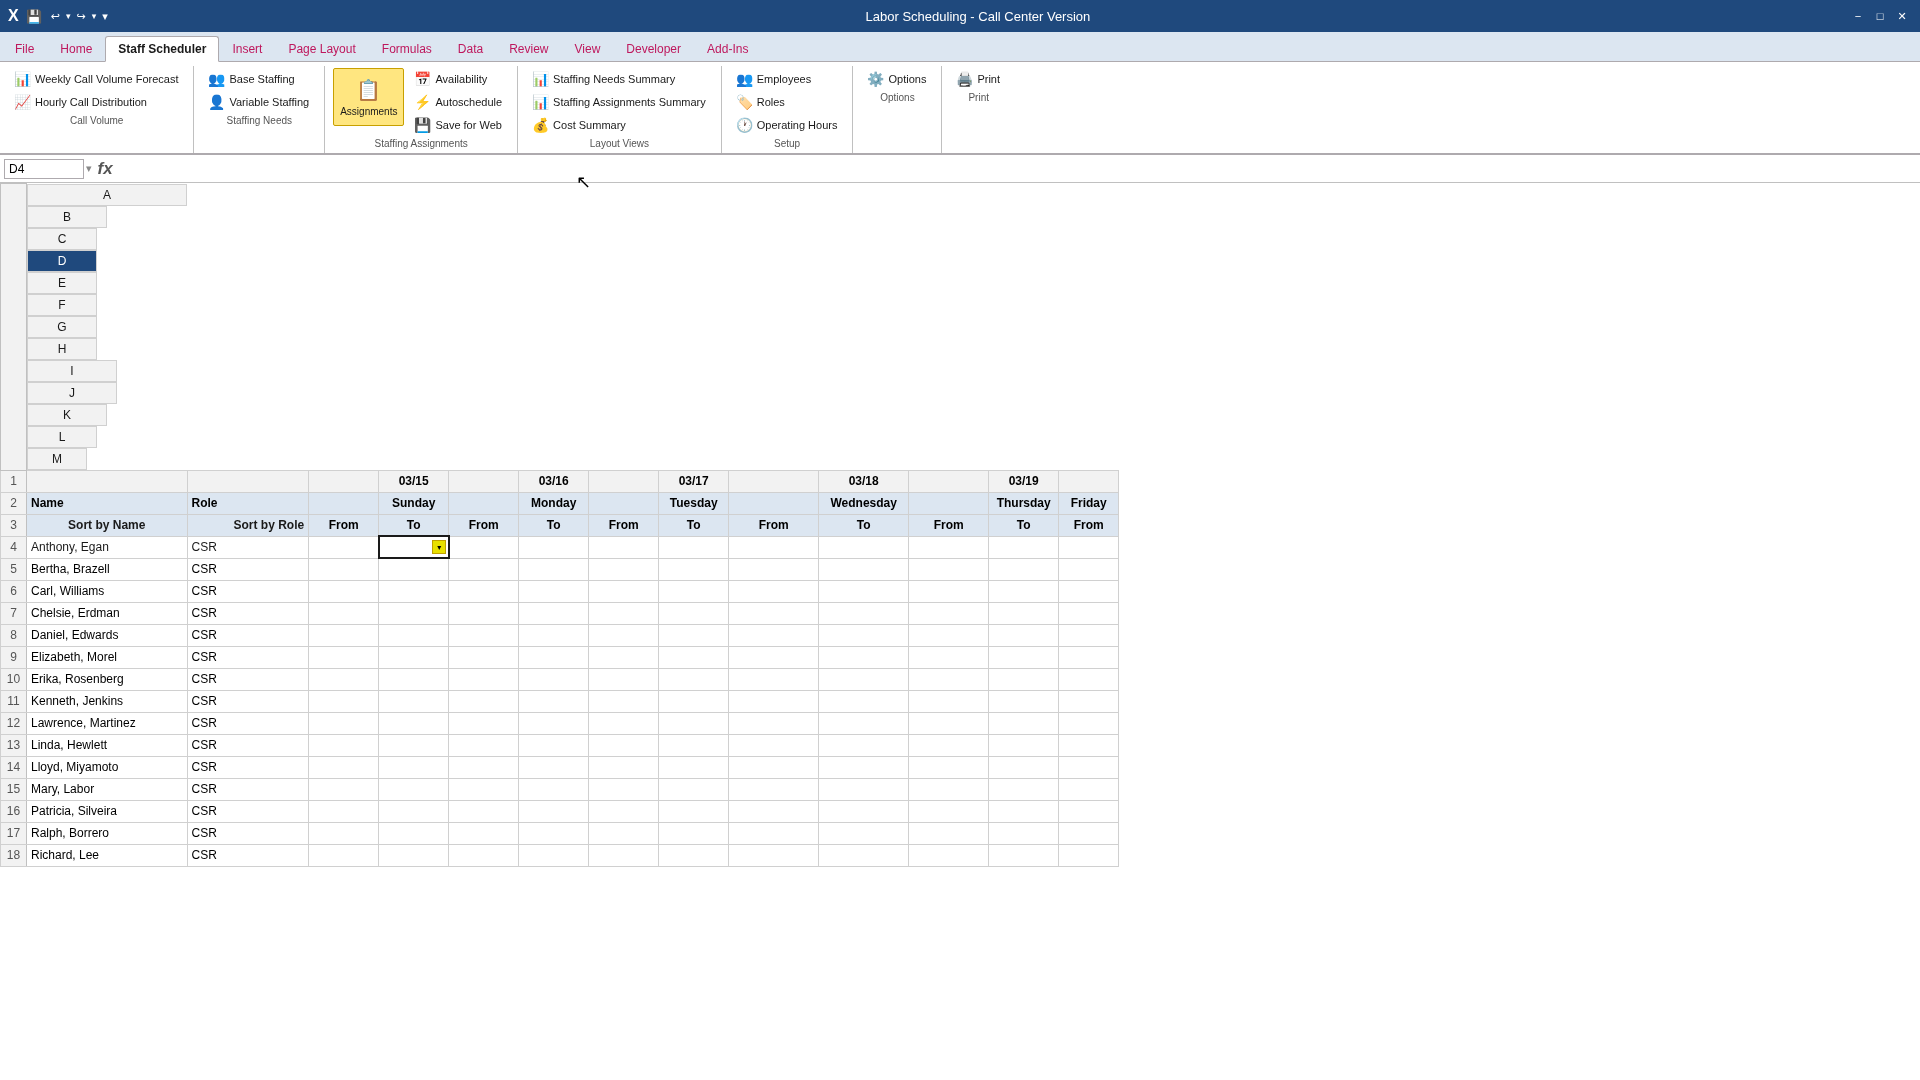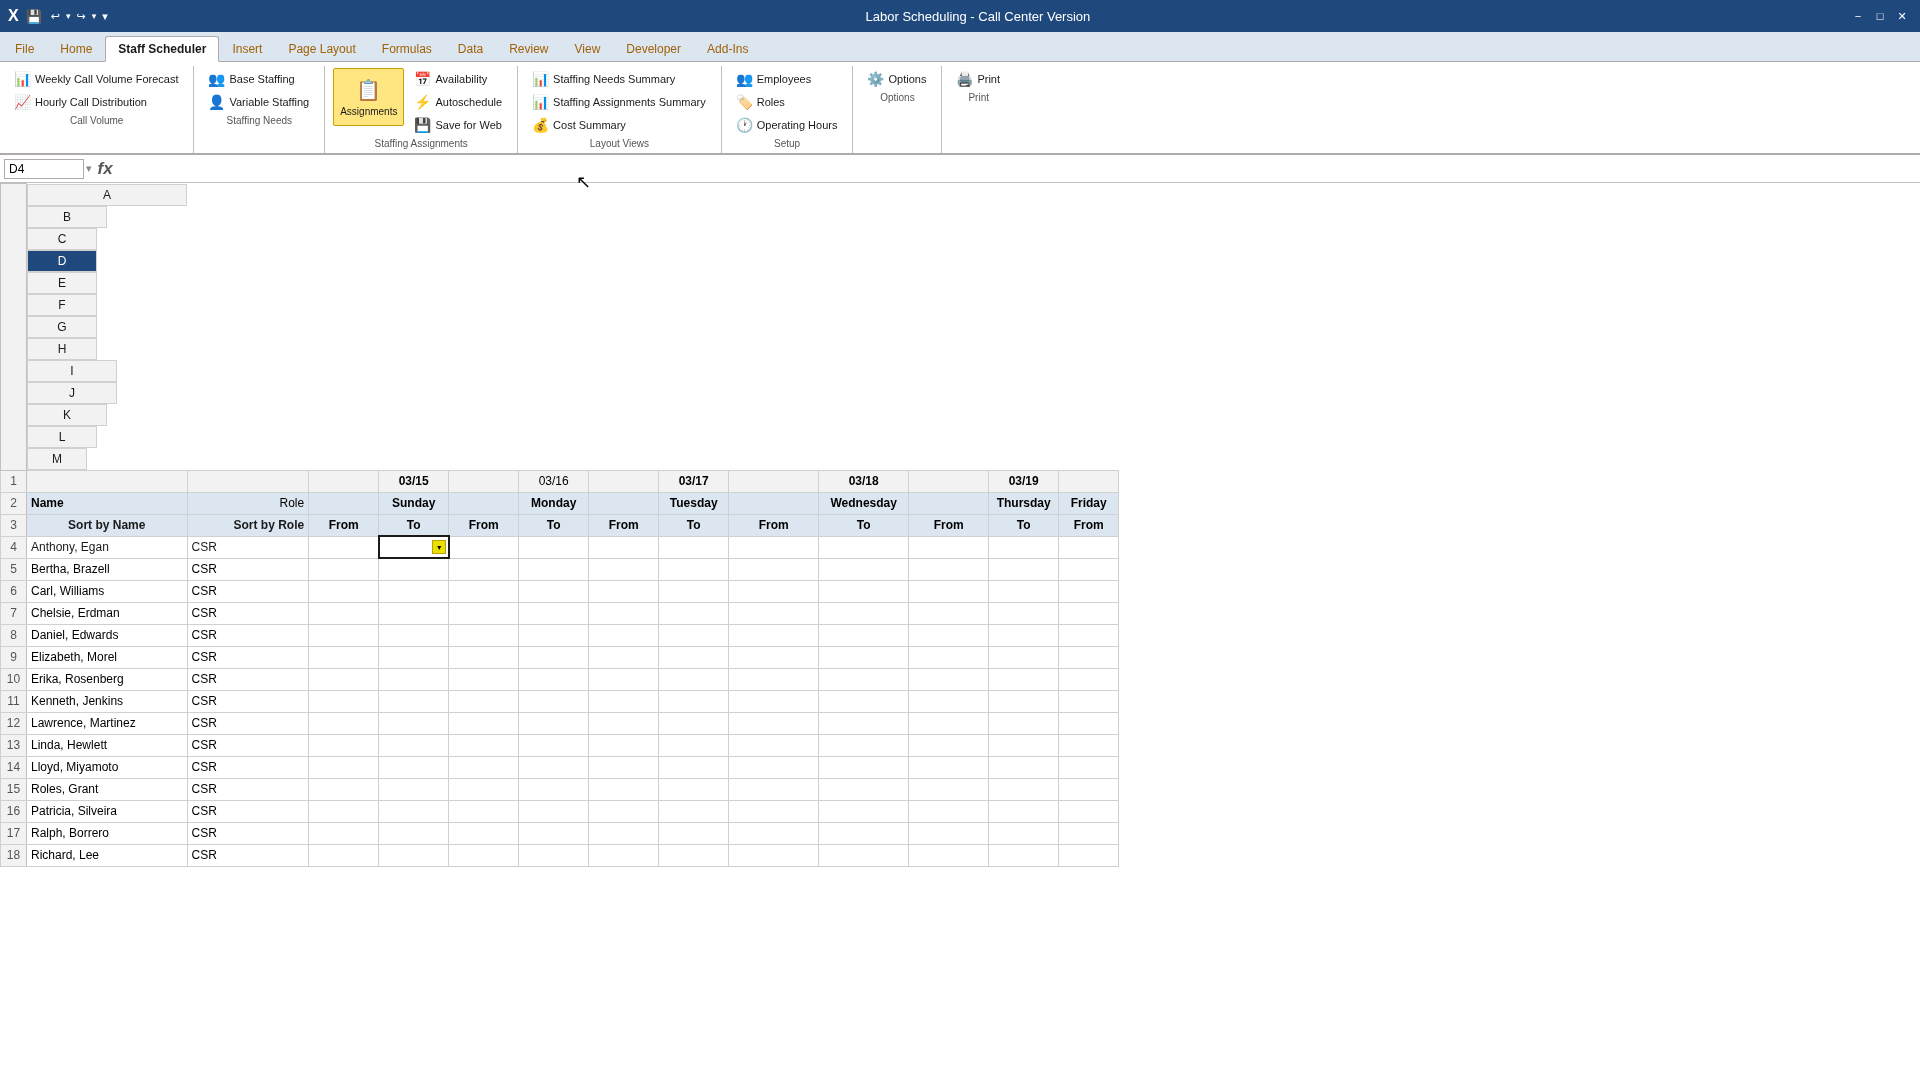--- a/index.html
+++ b/index.html
@@ -33,21 +33,21 @@
       padding-left: 2px;
     }
     .ribbon-tab {
       padding: 4px 12px;
       font-size: 12px;
       cursor: pointer;
       border: 1px solid transparent;
       border-bottom: none;
       border-radius: 3px 3px 0 0;
       background: transparent;
-      color: #a16207;
+      color: #be185d;
       height: 26px;
       display: flex;
       align-items: center;
     }
     .ribbon-tab.active {
       background: #fff;
       border-color: #aeaaae;
       border-bottom: 1px solid #fff;
       color: #1a1a1a;
       font-weight: 600;
@@ -426,34 +426,34 @@
       </thead>
       <tbody>
 
         <tr>
           <td class="row-num">1</td>
           <td class="col-a date-header"></td>
           <td class="col-b date-header"></td>
           <td class="col-c date-header"></td>
           <td class="col-d date-header" style="font-weight:600;">03/15</td>
           <td class="col-e date-header"></td>
-          <td class="col-f date-header" style="font-weight:400;">03/16</td>
+          <td class="col-f date-header" style="font-weight:700;">03/16</td>
           <td class="col-g date-header"></td>
           <td class="col-h date-header" style="font-weight:600;">03/17</td>
           <td class="col-i date-header"></td>
           <td class="col-j date-header" style="font-weight:600;">03/18</td>
           <td class="col-k date-header"></td>
           <td class="col-l date-header" style="font-weight:600;">03/19</td>
           <td class="col-m date-header"></td>
         </tr>
 
         <tr>
           <td class="row-num">2</td>
           <td class="col-a header-blue" style="font-weight:bold;">Name</td>
-          <td class="col-b header-blue" style="font-weight:normal;text-align:right;">Role</td>
+          <td class="col-b header-blue" style="font-weight:bold;">Role</td>
           <td class="col-c header-blue"></td>
           <td class="col-d header-blue" style="text-align:center;">Sunday</td>
           <td class="col-e header-blue"></td>
           <td class="col-f header-blue" style="text-align:center;">Monday</td>
           <td class="col-g header-blue"></td>
           <td class="col-h header-blue" style="text-align:center;">Tuesday</td>
           <td class="col-i header-blue"></td>
           <td class="col-j header-blue" style="text-align:center;margin-left:9px;">Wednesday</td>
           <td class="col-k header-blue"></td>
           <td class="col-l header-blue" style="text-align:center;">Thursday</td>
@@ -651,21 +651,21 @@
           <td class="col-g"></td>
             <td class="col-h"></td>
           <td class="col-i"></td>
             <td class="col-j"></td>
           <td class="col-k"></td>
             <td class="col-l"></td>
           <td class="col-m"></td>
         </tr>
         <tr>
           <td class="row-num">15</td>
-          <td class="col-a">Roles, Grant</td>
+          <td class="col-a">Mary, Labor</td>
           <td class="col-b">CSR</td>
           <td class="col-c"></td>
             <td class="col-d"></td>
           <td class="col-e"></td>
             <td class="col-f"></td>
           <td class="col-g"></td>
             <td class="col-h"></td>
           <td class="col-i"></td>
             <td class="col-j"></td>
           <td class="col-k"></td>

